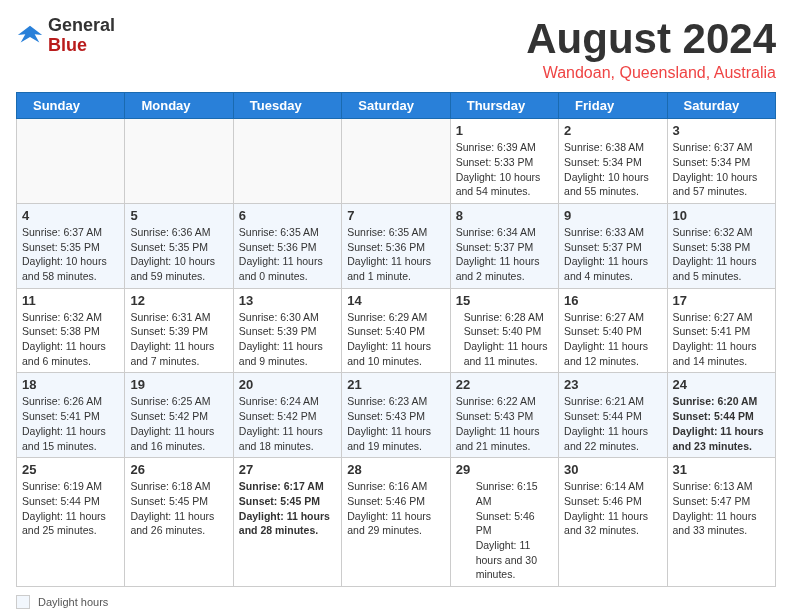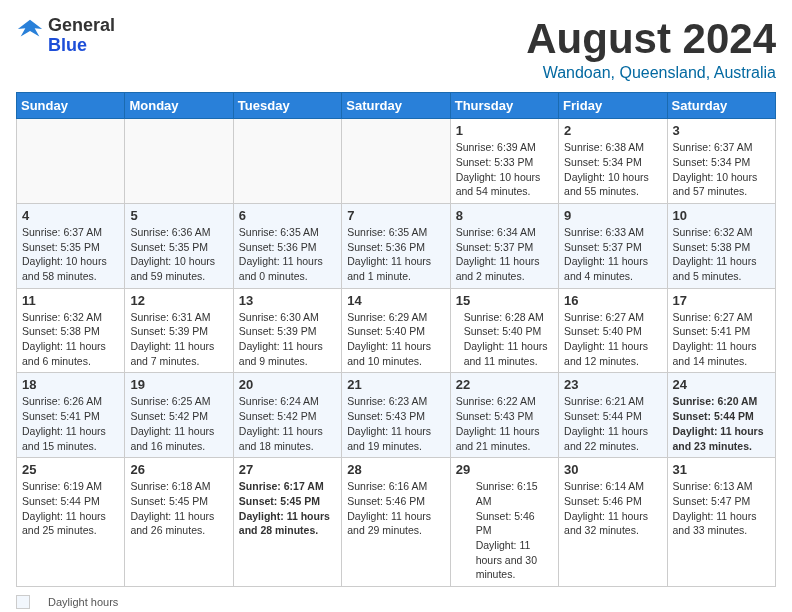--- a/index.html
+++ b/index.html
@@ -11,56 +11,57 @@
       padding: 16px;
     }
     .header {
       display: flex;
       justify-content: space-between;
       align-items: flex-start;
       margin-bottom: 10px;
     }
     .logo {
       display: flex;
+      align-items: center;
       gap: 4px;
     }
     .logo-text {
       font-size: 18px;
       font-weight: bold;
       line-height: 1.1;
     }
     .logo-text .general { color: #333; }
-    .logo-text .blue { color: #1d4ed8; }
+    .logo-text .blue { color: #b91c1c; }
     .logo-bird {
       width: 28px;
       height: 28px;
     }
     .title-block {
       text-align: right;
     }
     .month-title {
       font-size: 42px;
       font-weight: bold;
       color: #333;
       line-height: 1.1;
     }
     .location {
       font-size: 16px;
-      color: #0369a1;
+      color: #ef4444;
       margin-top: 2px;
     }
     .calendar {
       width: 100%;
       border-collapse: collapse;
       font-size: 11px;
     }
     .calendar th {
       background: #2980d9;
       color: #fff;
-      padding: 5px 4px;
+      padding: 5px 16px;
       text-align: left;
       font-size: 13px;
       font-weight: bold;
       border: 1px solid #1a6ab0;
     }
     .calendar td {
       border: 1px solid #ccc;
       vertical-align: top;
       padding: 4px 5px;
       width: 14.28%;
@@ -84,21 +85,21 @@
     }
     .empty-cell {
       background: #f9f9f9 !important;
     }
     .footer-note {
       margin-top: 8px;
       font-size: 11px;
       color: #555;
       display: flex;
       align-items: center;
-      gap: 18px;
+      gap: 8px;
     }
     .footer-note-box {
       width: 14px;
       height: 14px;
       background: #f2f7fd;
       border: 1px solid #ccc;
       display: inline-block;
     }
   </style>
 </head>

